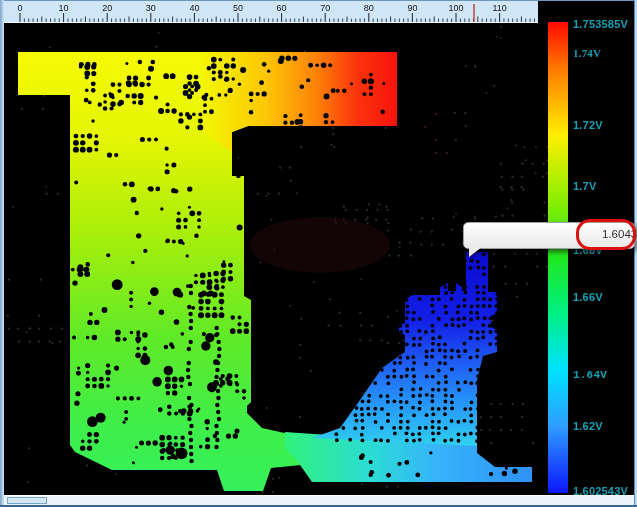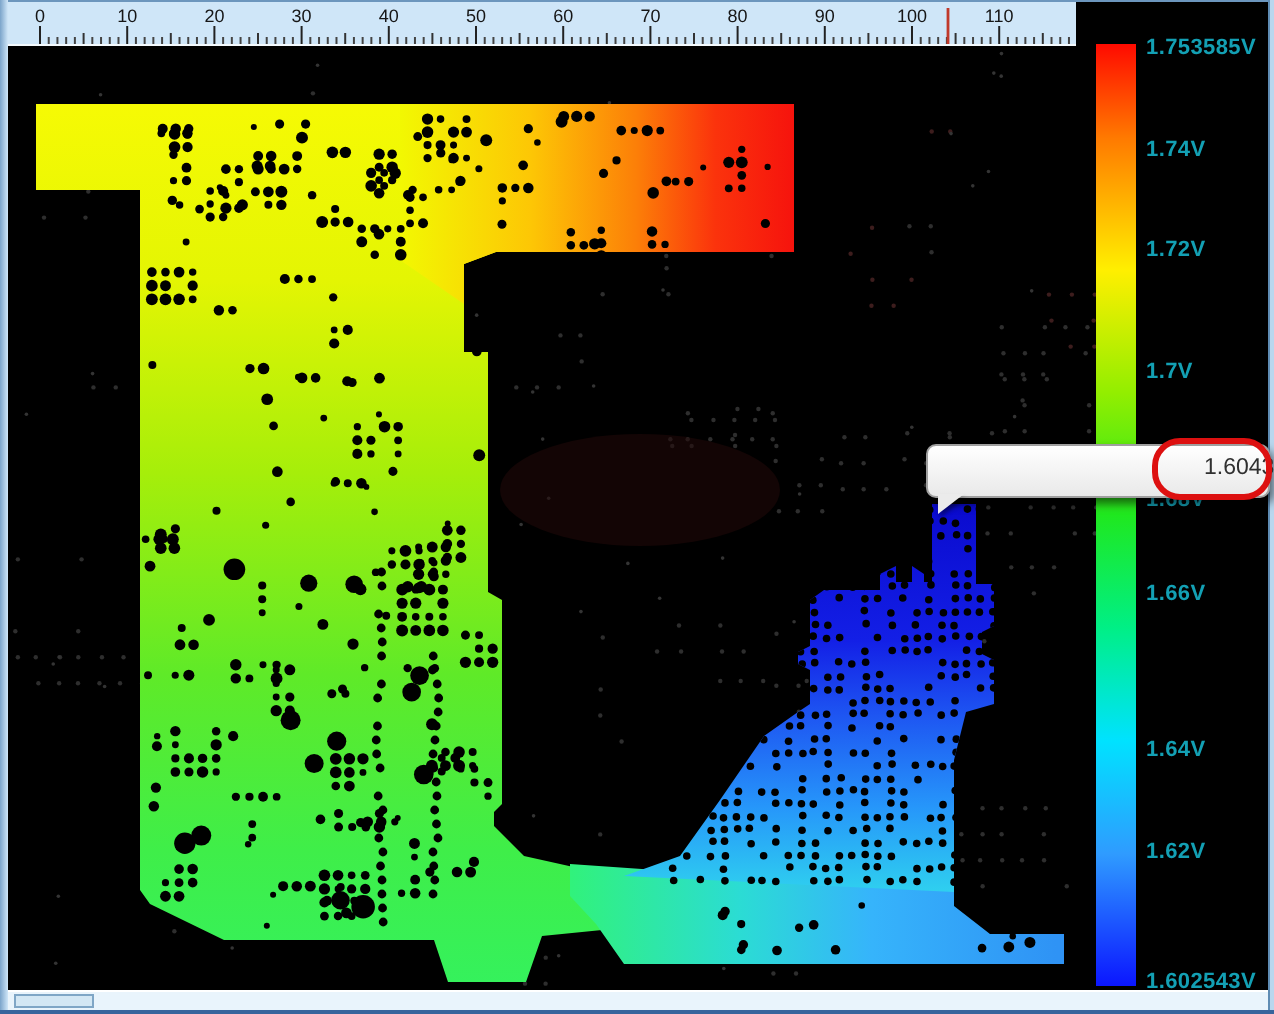--- a/index.html
+++ b/index.html
@@ -1572,26 +1572,26 @@
         <text x="364.8" y="10" text-anchor="middle" font-size="9" fill="#161616" font-family="&quot;Liberation Sans&quot;,sans-serif">80</text>
         <text x="408.40000000000003" y="10" text-anchor="middle" font-size="9" fill="#161616" font-family="&quot;Liberation Sans&quot;,sans-serif">90</text>
         <text x="452" y="10" text-anchor="middle" font-size="9" fill="#161616" font-family="&quot;Liberation Sans&quot;,sans-serif">100</text>
         <text x="495.6" y="10" text-anchor="middle" font-size="9" fill="#161616" font-family="&quot;Liberation Sans&quot;,sans-serif">110</text>
         <line x1="470" x2="470" y1="3" y2="21" stroke="#c0392b" stroke-width="1.4"></line>
       </svg>
   </div>
 
   <div class="cbar-labels" id="cbar-labels">
       <div class="cbar-label" style="top: 17.884px;">1.753585V</div>
-      <div class="cbar-label" style="top: 69px;">1.74V</div>
+      <div class="cbar-label" style="top: 47px; font-family: Liberation Serif, serif;">1.74V</div>
       <div class="cbar-label" style="top: 119.149px;">1.72V</div>
       <div class="cbar-label" style="top: 180px;">1.7V</div>
       <div class="cbar-label" style="top: 244px;">1.68V</div>
       <div class="cbar-label" style="top: 291px;">1.66V</div>
-      <div class="cbar-label" style="top: 368.779px;">1.64V</div>
+      <div class="cbar-label" style="top: 368.779px; font-family: Liberation Mono, monospace;">1.64V</div>
       <div class="cbar-label" style="top: 420px;">1.62V</div>
       <div class="cbar-label" style="top: 484.645px; text-decoration: underline;">1.602543V</div>
     </div>
 
   <div class="tooltip">
     <span class="tt-val">1.60439V</span>
     <div class="tt-annotation"></div>
     <div class="tt-tail"></div>
   </div>
 

